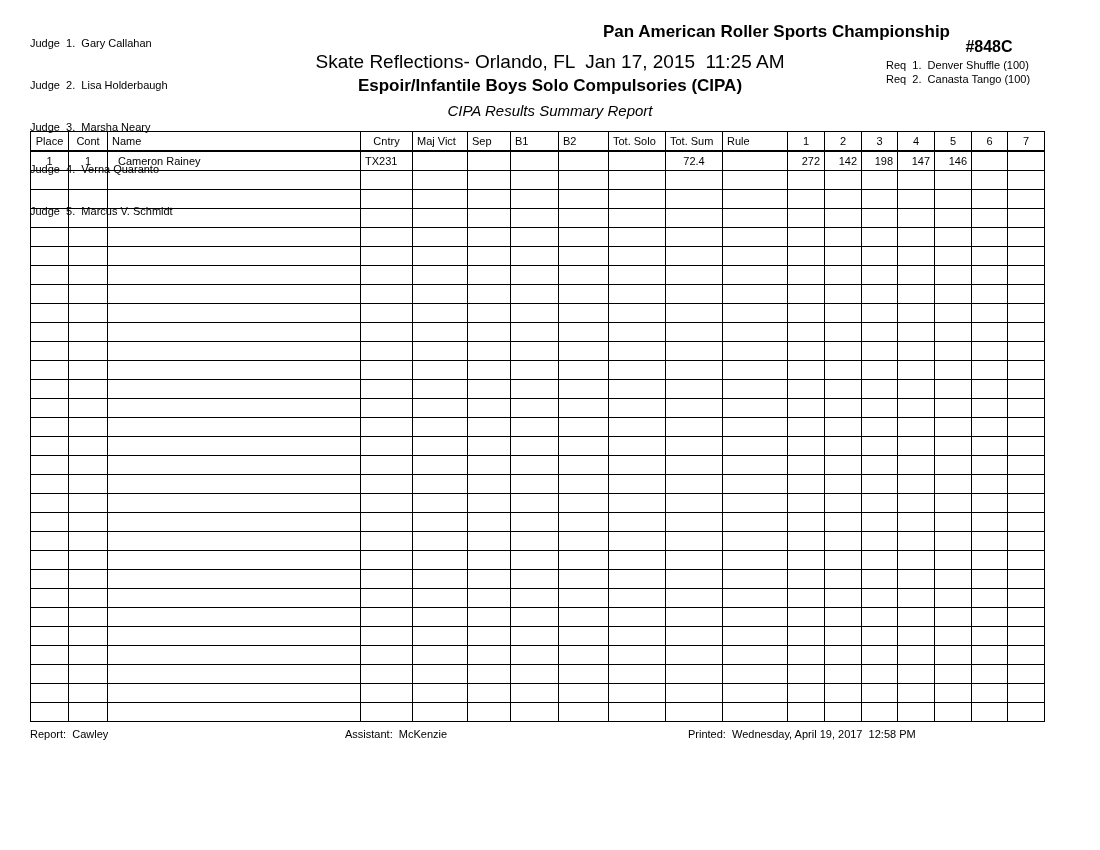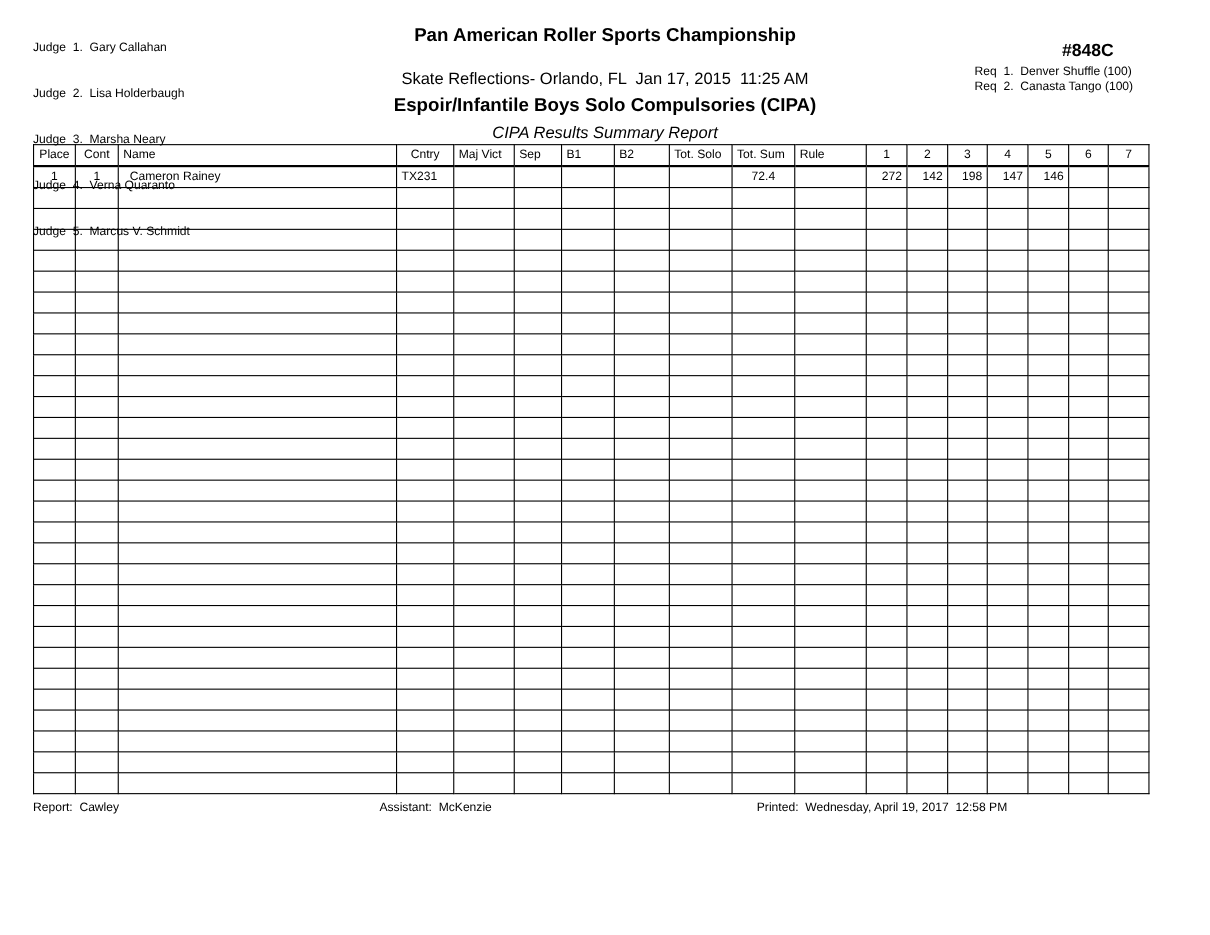--- a/index.html
+++ b/index.html
@@ -2,22 +2,22 @@
 <html><head>
 <meta charset="utf-8">
 <style>
   html,body{margin:0;padding:0;background:#fff;}
   .page{position:relative;width:1100px;height:850px;background:#fff;color:#000;
         font-family:"Liberation Sans","DejaVu Sans",sans-serif;overflow:hidden;}
 
   .judges{position:absolute;left:30px;top:8px;font-size:11px;line-height:14px;white-space:pre;}
 
   .title-block{position:absolute;left:150px;right:150px;top:22px;text-align:center;}
-  .championship{font-size:17px;font-weight:bold;line-height:20px;}
-  .venue{font-size:15px;line-height:19px;margin-top:20px;white-space:pre;}
+  .championship{font-size:17px;font-weight:bold;line-height:20px;text-align:right;}
+  .venue{font-size:19px;line-height:19px;margin-top:10px;white-space:pre;}
   .event-title{font-size:17px;font-weight:bold;line-height:23px;margin-top:3px;}
   .report-title{font-size:15px;line-height:19px;margin-top:4px;font-style:italic;}
 
   .event-block{position:absolute;right:50px;top:40px;width:164px;font-size:11px;line-height:14px;}
   .event-number{font-size:16px;font-weight:bold;text-align:center;padding-left:42px;margin-bottom:4px;}
   .req-line{white-space:pre;}
 
   .results-table{position:absolute;left:30px;top:131px;}
   table{border-collapse:collapse;table-layout:fixed;font-size:11px;}
   td{border:1px solid #000;height:18px;line-height:18px;padding:0 4px;

